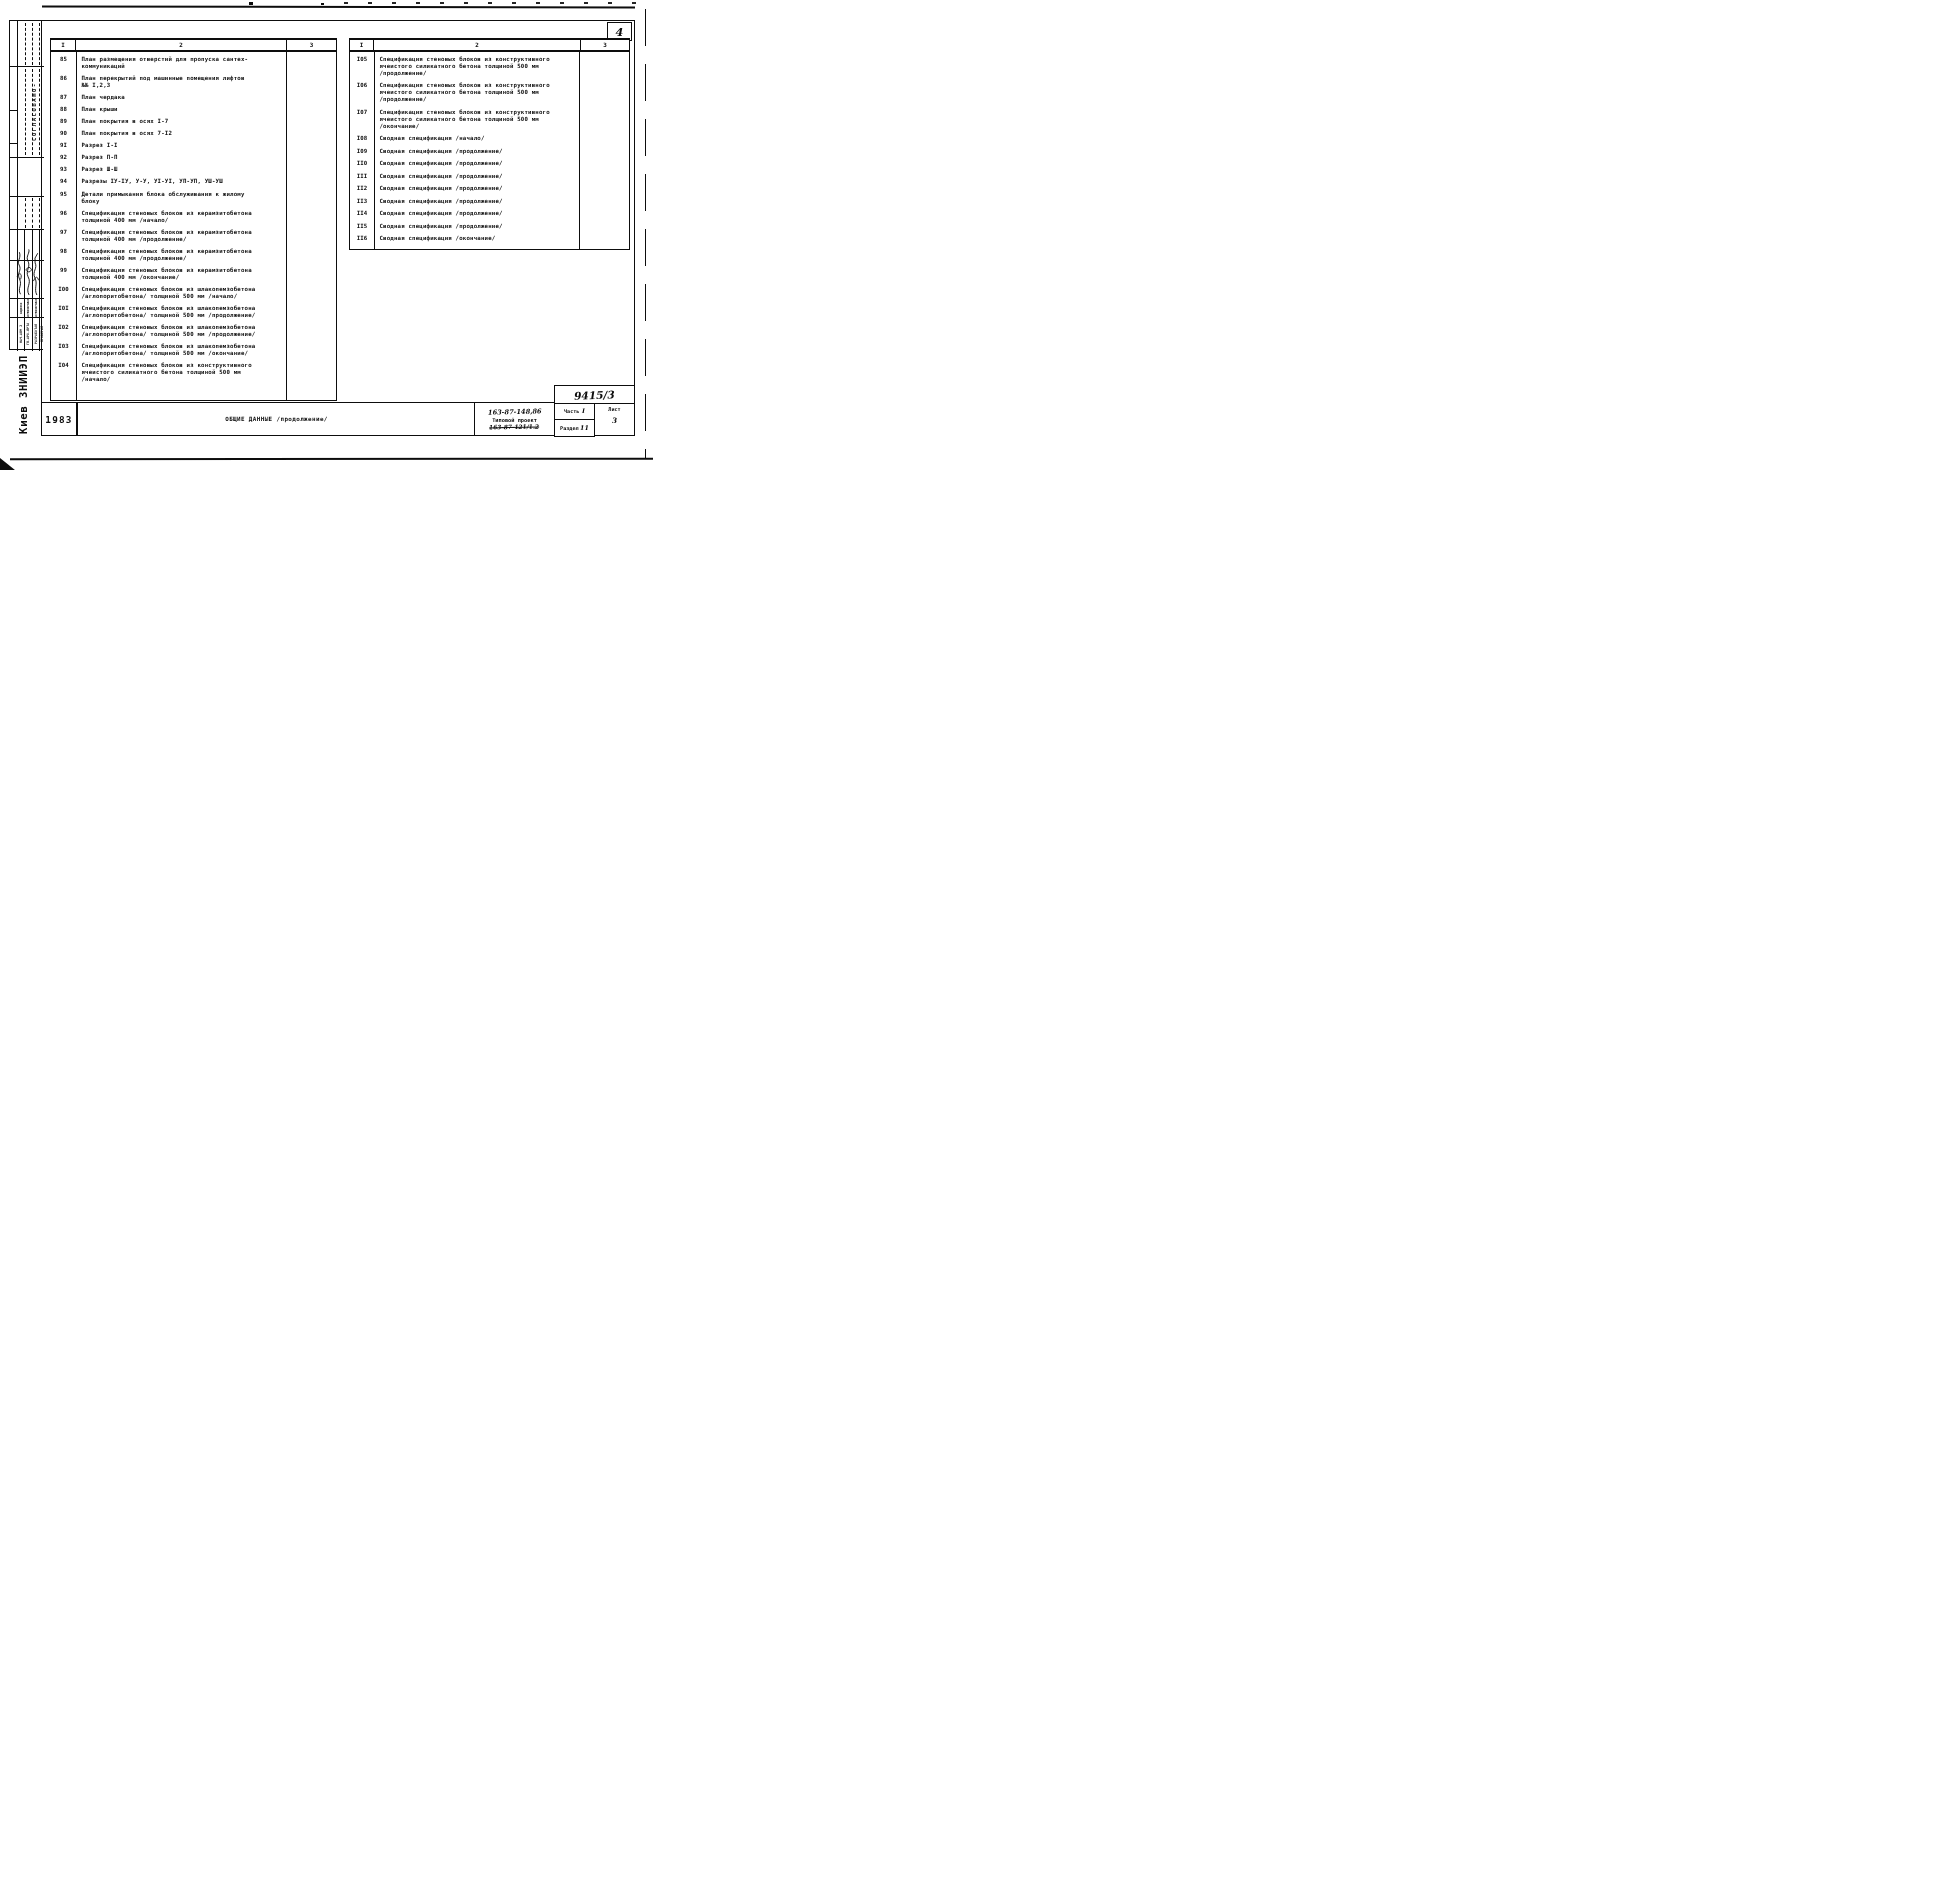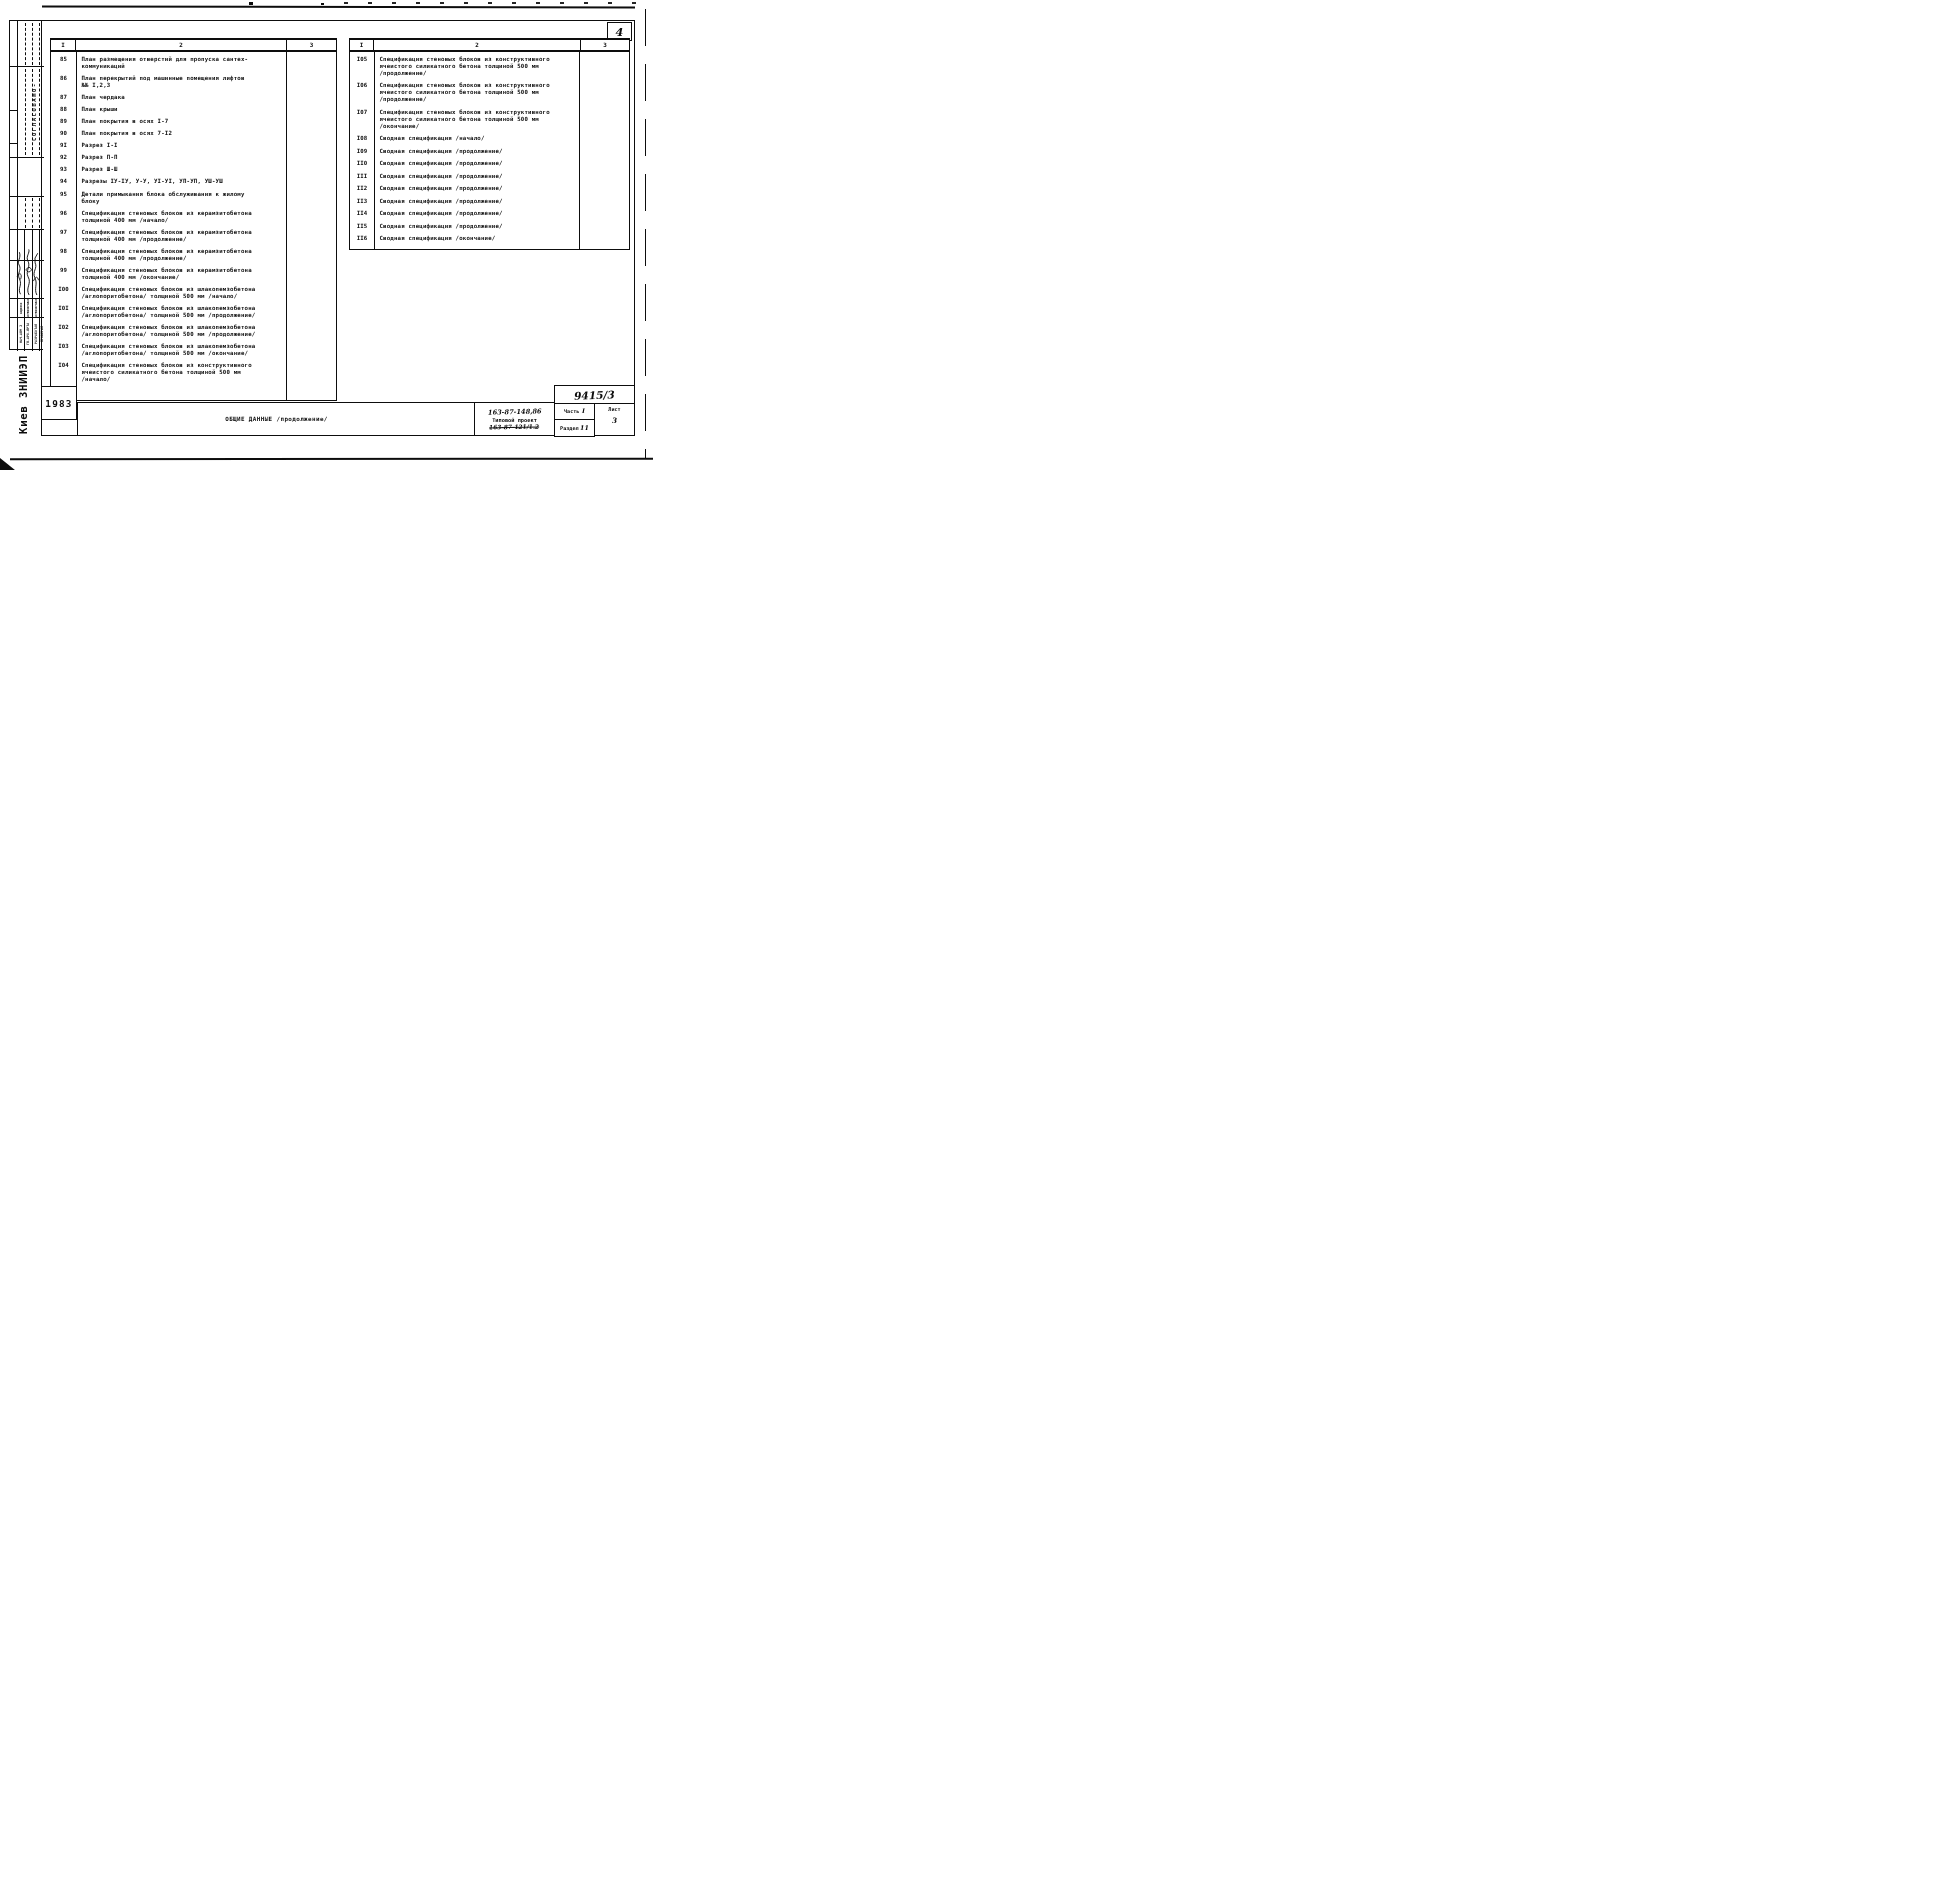--- a/index.html
+++ b/index.html
@@ -67,21 +67,21 @@
     display:flex; align-items:center; justify-content:center; white-space:nowrap; }
   .agreed { left:15px; top:47px; width:18px; height:88px; font-size:5.5px; font-weight:bold; letter-spacing:1.6px; }
   .stamp-name  { font-size:2.7px; font-weight:bold; letter-spacing:0; }
   .stamp-label { font-size:3.2px; font-weight:bold; letter-spacing:0.1px; }
   .org-mark { left:14px; top:354px; width:17px; height:81px; font-size:10.6px; font-weight:bold; letter-spacing:0.8px; }
   .sig { position:absolute; }
 
   
   .tb { position:absolute; box-sizing:border-box; border:1.2px solid #0d0d0d; background:#fff;
     display:flex; align-items:center; justify-content:center; }
-  .tb-year   { left:41px;  top:386px; width:36px;  height:34px; }
+  .tb-year   { left:41px;  top:402px; width:36px;  height:34px; }
   .tb-title  { left:77px;  top:402px; width:399px; height:34px; }
   .tb-codes  { left:474px; top:402px; width:81px; height:34px; flex-direction:column; justify-content:center; }
   .tb-part   { left:554px; top:402px; width:41px; height:17.6px; gap:2.7px; }
   .tb-razdel { left:554px; top:419px; width:41px; height:17.6px; gap:1.6px; }
   .tb-list   { left:594px; top:402px; width:41px; height:34px; flex-direction:column; justify-content:flex-start; }
   .tb-inv    { left:554px; top:385px;  width:81px; height:19px; border-width:1.6px; }
   .year-text { font-size:9.4px; font-weight:bold; letter-spacing:1.2px; }
   .sheet-title { font-size:5.9px; font-weight:bold; letter-spacing:0.4px; }
   .code-new { font-size:6.6px; transform:rotate(-1.5deg); }
   .code-kind { font-size:5.3px; font-weight:bold; margin-top:0.8px; }

